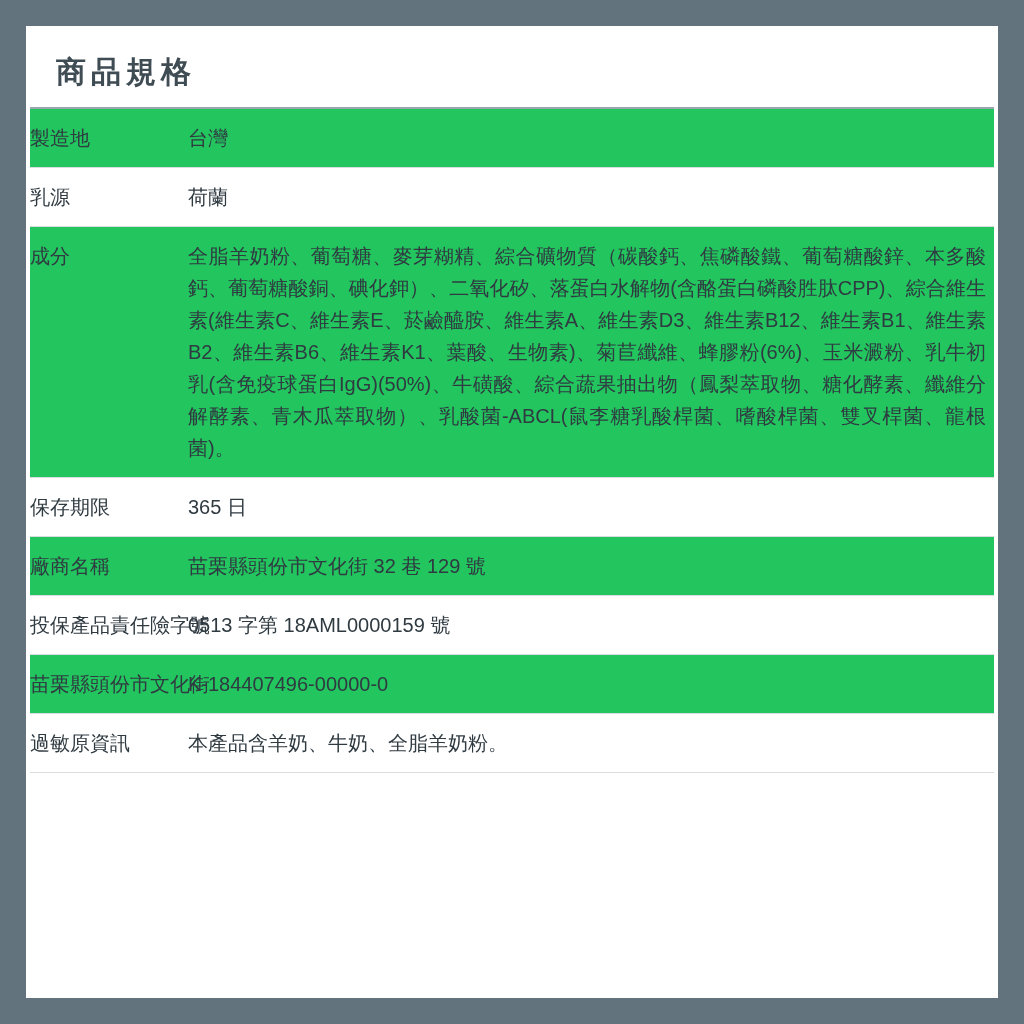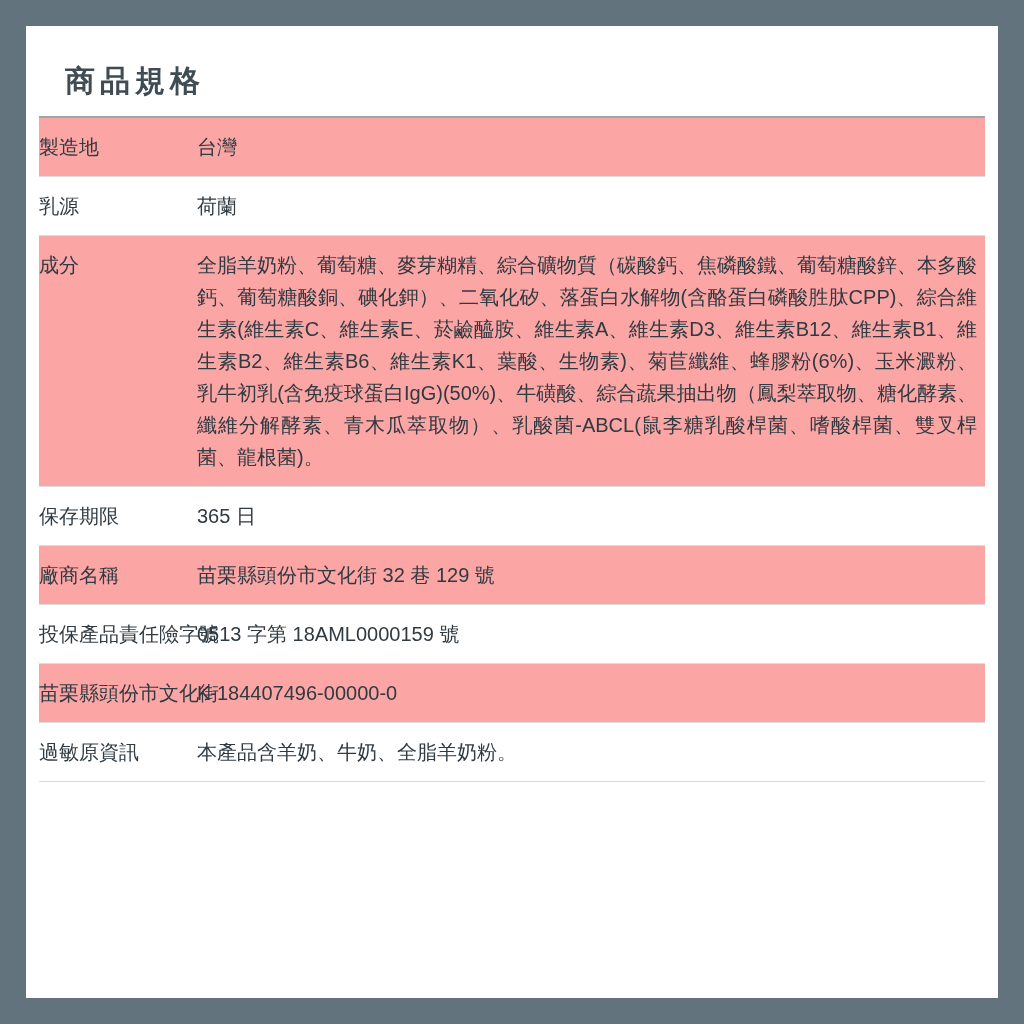--- a/index.html
+++ b/index.html
@@ -41,21 +41,21 @@
   .frame-bottom { bottom: 0; }
 
   .content {
     position: absolute;
     left: 26px;
     top: 26px;
     width: 972px;
     height: 972px;
     background: #ffffff;
     box-sizing: border-box;
-    padding: 13px;
+    padding: 4px;
   }
 
   .spec-header {
     margin: 22px 0 0 0;
     padding: 0 0 14px 26px;
     font-size: 30px;
     font-weight: bold;
     color: #3f4c54;
     letter-spacing: 5px;
     border-bottom: 2px solid #9aa6ad;
@@ -63,21 +63,21 @@
 
   table.spec-table {
     width: 100%;
     border-collapse: collapse;
     table-layout: fixed;
   }
   table.spec-table tr {
     border-bottom: 1px solid #d9dde0;
   }
   table.spec-table tr.zebra {
-    background: #fca5a5;
+    background: #22c55e;
   }
   table.spec-table td {
     vertical-align: top;
     font-size: 20px;
     color: #2f3a41;
     padding: 13px 8px 13px 0;
     line-height: 1.6;
   }
   td.label {
     width: 150px;

